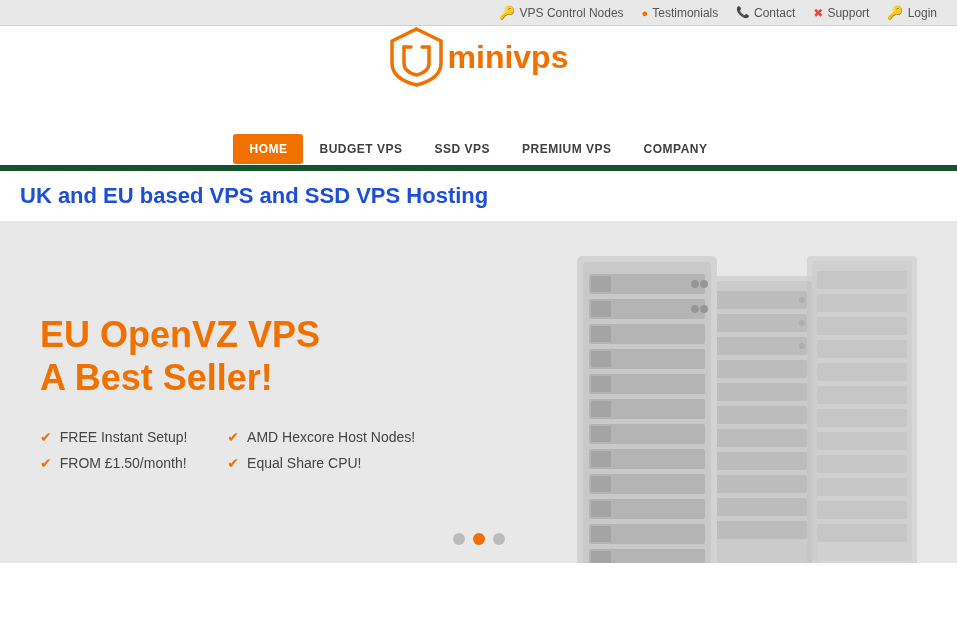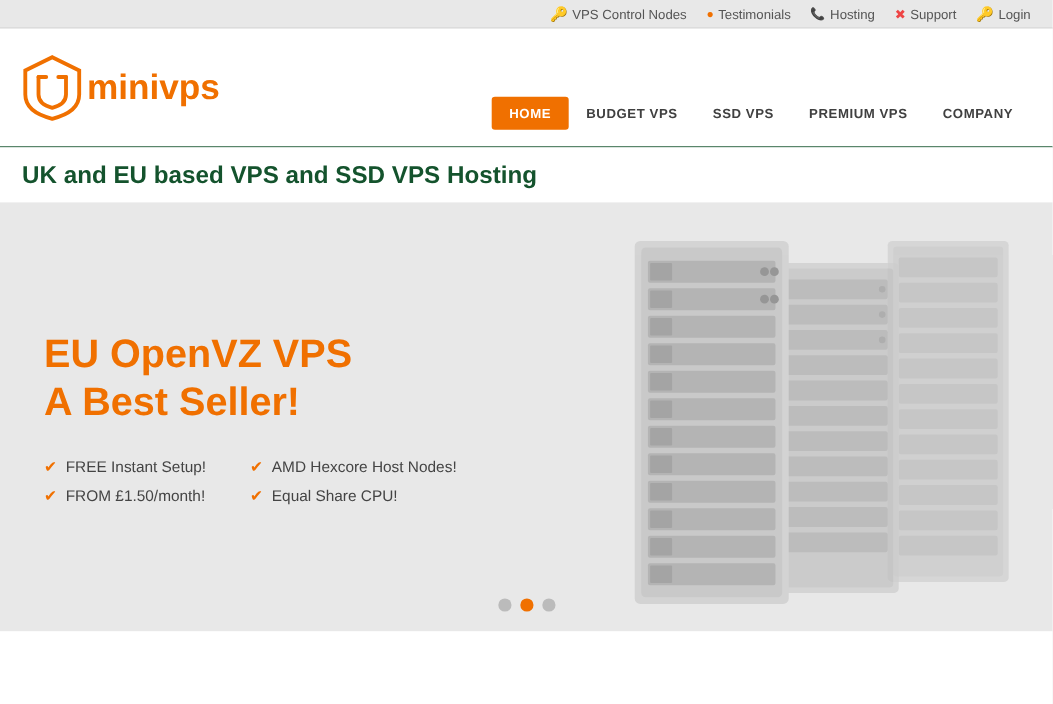--- a/index.html
+++ b/index.html
@@ -26,25 +26,26 @@
       text-decoration: none;
     }
     .icon-key { color: #f07000; font-size: 13px; }
     .icon-star { color: #f07000; font-size: 11px; }
     .icon-phone { color: #888; font-size: 11px; }
     .icon-support { color: #e44; font-size: 12px; }
 
     
     .header {
       background: #fff;
-      padding: 15px 20px;
+      padding: 1px 20px;
       display: flex;
       align-items: center;
       justify-content: space-between;
-      border-bottom: 1px solid #14532d;
+      border-bottom: 6px solid #14532d;
+      flex-direction: column;
     }
     .logo {
       display: flex;
       align-items: center;
       gap: 0;
     }
     .logo-icon {
       width: 55px;
       height: 60px;
     }
@@ -77,30 +78,30 @@
       color: #fff;
       border-radius: 3px;
     }
 
     
     .hero-title-bar {
       padding: 12px 20px;
       background: #fff;
     }
     .hero-title-bar h2 {
-      color: #14532d;
+      color: #1d4ed8;
       font-size: 22px;
       font-weight: bold;
     }
 
     
     .slider {
       background: #e8e8e8;
       position: relative;
-      height: 390px;
+      height: 342px;
       overflow: hidden;
       display: flex;
       align-items: center;
       padding: 30px 40px;
     }
     .slider-content {
       flex: 1;
       z-index: 2;
     }
     .slider-heading {
@@ -172,21 +173,21 @@
   <a class="top-bar-item">
     <span class="icon-key">🔑</span>
     <span>VPS Control Nodes</span>
   </a>
   <a class="top-bar-item">
     <span class="icon-star">●</span>
     <span>Testimonials</span>
   </a>
   <a class="top-bar-item">
     <span class="icon-phone">📞</span>
-    <span>Hosting</span>
+    <span>Contact</span>
   </a>
   <a class="top-bar-item">
     <span class="icon-support">✖</span>
     <span>Support</span>
   </a>
   <a class="top-bar-item">
     <span class="icon-key">🔑</span>
     <span>Login</span>
   </a>
 </div>

